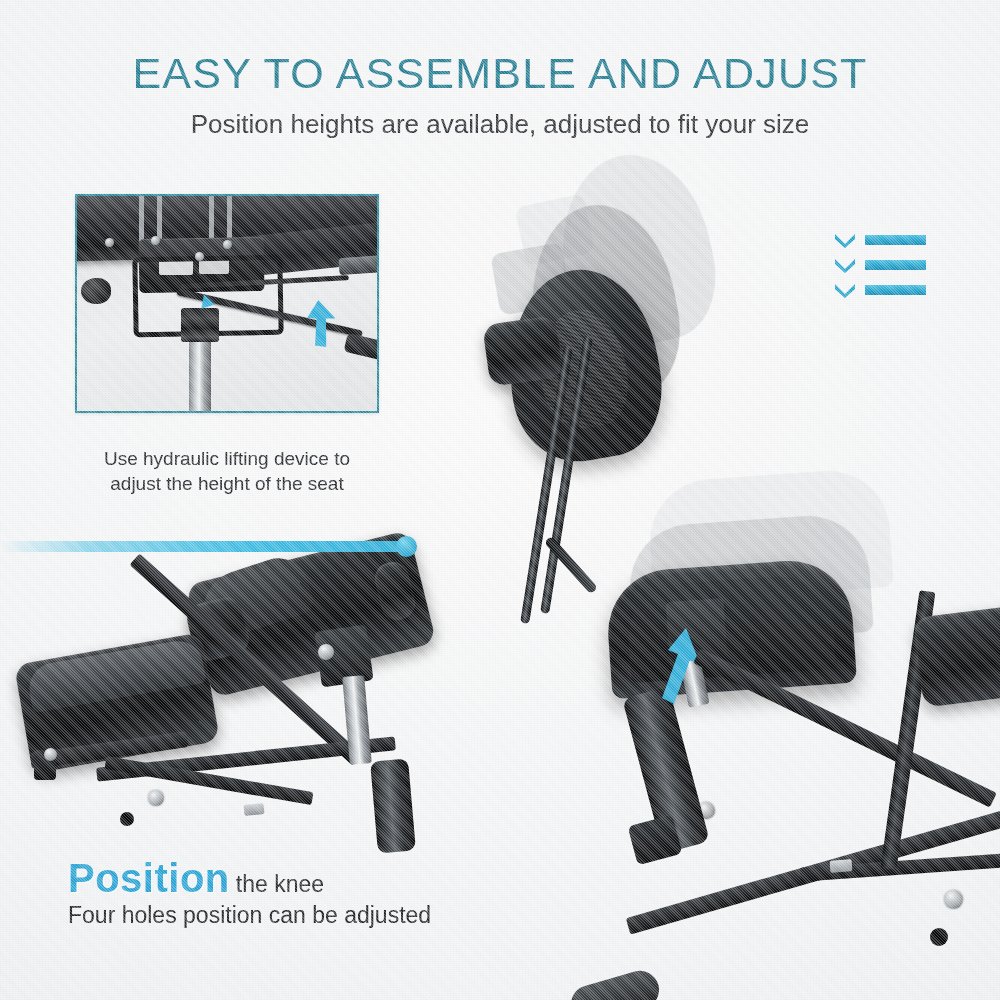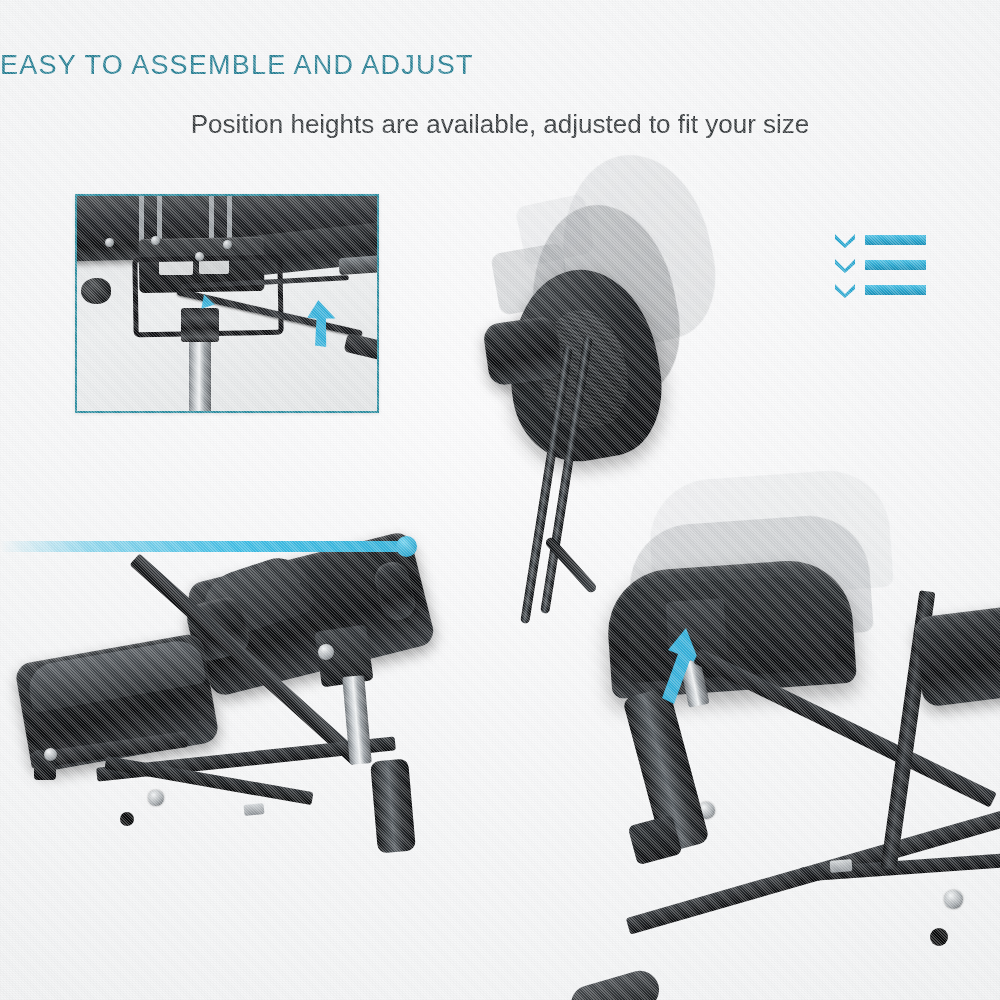--- a/index.html
+++ b/index.html
@@ -18,22 +18,22 @@
   #grain{
     position:absolute;inset:0;pointer-events:none;opacity:.5;
     background-image:
       repeating-linear-gradient(0deg, rgba(0,0,0,.022) 0 1px, rgba(255,255,255,0) 1px 2px),
       repeating-linear-gradient(90deg, rgba(0,0,0,.018) 0 1px, rgba(255,255,255,0) 1px 3px),
       repeating-linear-gradient(45deg, rgba(255,255,255,.5) 0 1px, rgba(0,0,0,.012) 1px 2px);
   }
 
   
   .title{
-    position:absolute;left:0;right:0;top:52px;
-    font-size:27px;letter-spacing:1.2px;line-height:1;
+    position:absolute;left:0;right:0;top:52px;text-align:center;
+    font-size:43px;letter-spacing:1.2px;line-height:1;
     color:#2b8296;font-weight:400;white-space:nowrap;
   }
   .subtitle{
     position:absolute;left:0;right:0;top:110px;text-align:center;
     font-size:26px;color:#35393c;font-weight:400;line-height:1.15;white-space:nowrap;
   }
 
   
   .inset{
     position:absolute;left:75px;top:194px;width:304px;height:219px;
@@ -335,20 +335,24 @@
     <div class="ph lever-a-grip"></div>
     <div class="ph ins-arrow-sm"></div>
     <svg class="ph ins-arrow-big" viewBox="0 0 34 48">
       <path d="M8 2 L30 14 L21 17 L30 44 L19 46 L12 20 L3 22 Z" fill="#37b2dc" transform="rotate(18 17 24)"></path>
     </svg>
   </div>
 
   <div class="title">EASY TO ASSEMBLE AND ADJUST</div>
   <div class="subtitle">Position heights are available, adjusted to fit your size</div>
 
+  <div class="cap-hydraulic">
+    <div>Use hydraulic lifting device to</div>
+    <div>adjust the height of the seat</div>
+  </div>
 
   <div class="divider"></div>
   <div class="divider-dot"></div>
 
   <div class="motif">
     <div class="motif-row r1">
       <svg class="chev" viewBox="0 0 22 15">
         <path d="M1 1 L11 11 L21 1 L21 6 L11 15 L1 6 Z" fill="#2aa8d1"></path>
       </svg>
       <div class="bar"></div>
@@ -360,15 +364,19 @@
       <div class="bar"></div>
     </div>
     <div class="motif-row r3">
       <svg class="chev" viewBox="0 0 22 15">
         <path d="M1 1 L11 11 L21 1 L21 6 L11 15 L1 6 Z" fill="#2aa8d1"></path>
       </svg>
       <div class="bar"></div>
     </div>
   </div>
 
+  <div class="cap-position">
+    <span class="big">Position</span><span class="small">the knee</span>
+  </div>
+  <div class="cap-sub">Four holes position can be adjusted</div>
 
   <div id="grain"></div>
 </div>
 
 </body></html>

